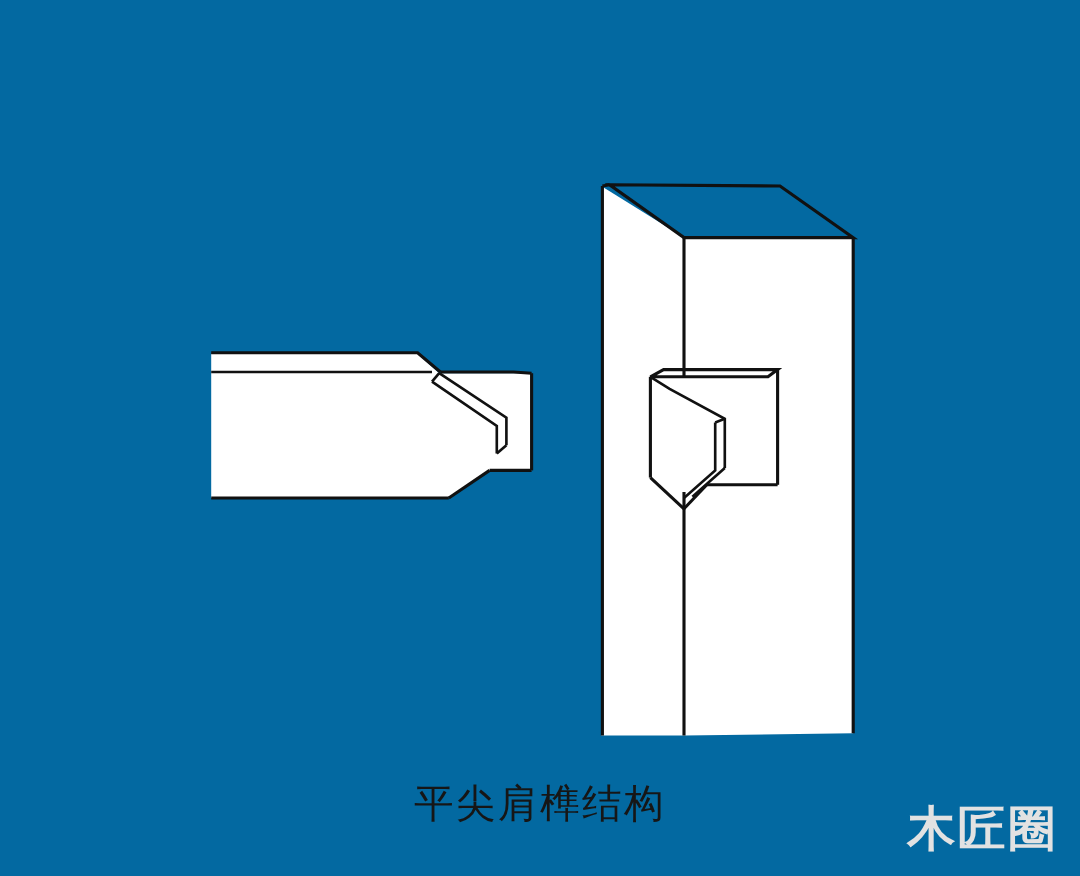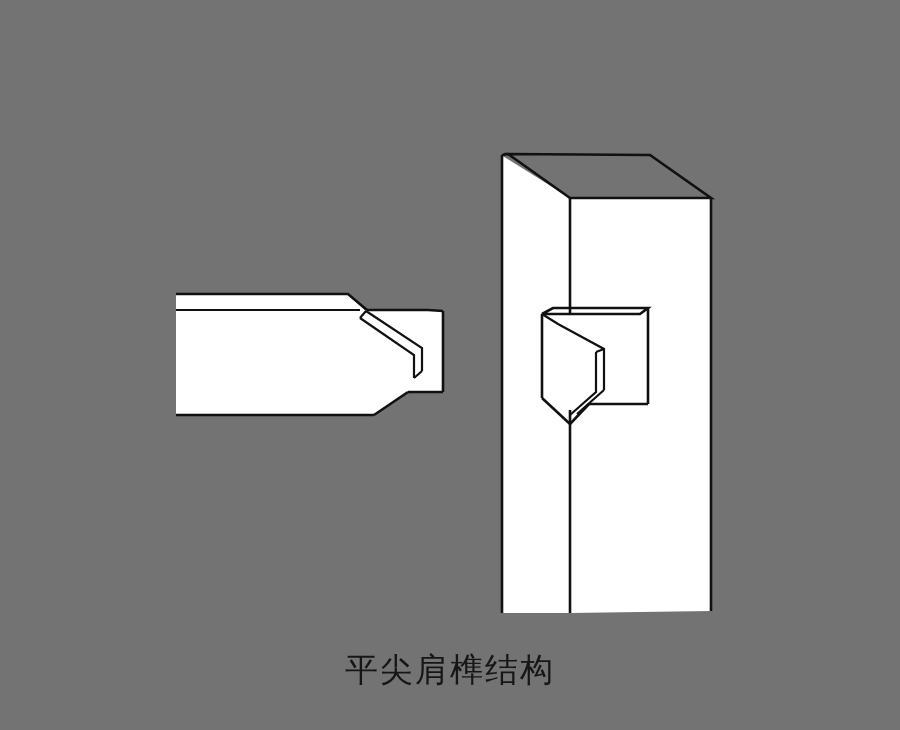--- a/index.html
+++ b/index.html
@@ -12,21 +12,21 @@
     height: 730px;
     position: relative;
     overflow: hidden;
     font-family: "DejaVu Sans", "Liberation Sans", sans-serif;
   }
   #stage {
     position: absolute;
     left: 0; top: 0;
     width: 900px;
     height: 730px;
-    background: #737373;
+    background: #0369a1;
   }
   #drawing {
     position: absolute;
     left: 0; top: 0;
     width: 900px;
     height: 730px;
     display: block;
   }
   .ink {
     fill: none;
@@ -144,14 +144,15 @@
 
         <path class="ink-thin" d="M 604,349 L 596,352"></path>
       </g>
     </g>
   </svg>
 
   <div id="caption-wrap">
     <span id="caption-text">平尖肩榫结构</span>
   </div>
 
+  <div id="watermark">木匠圈</div>
 
 </div>
 
 </body></html>

